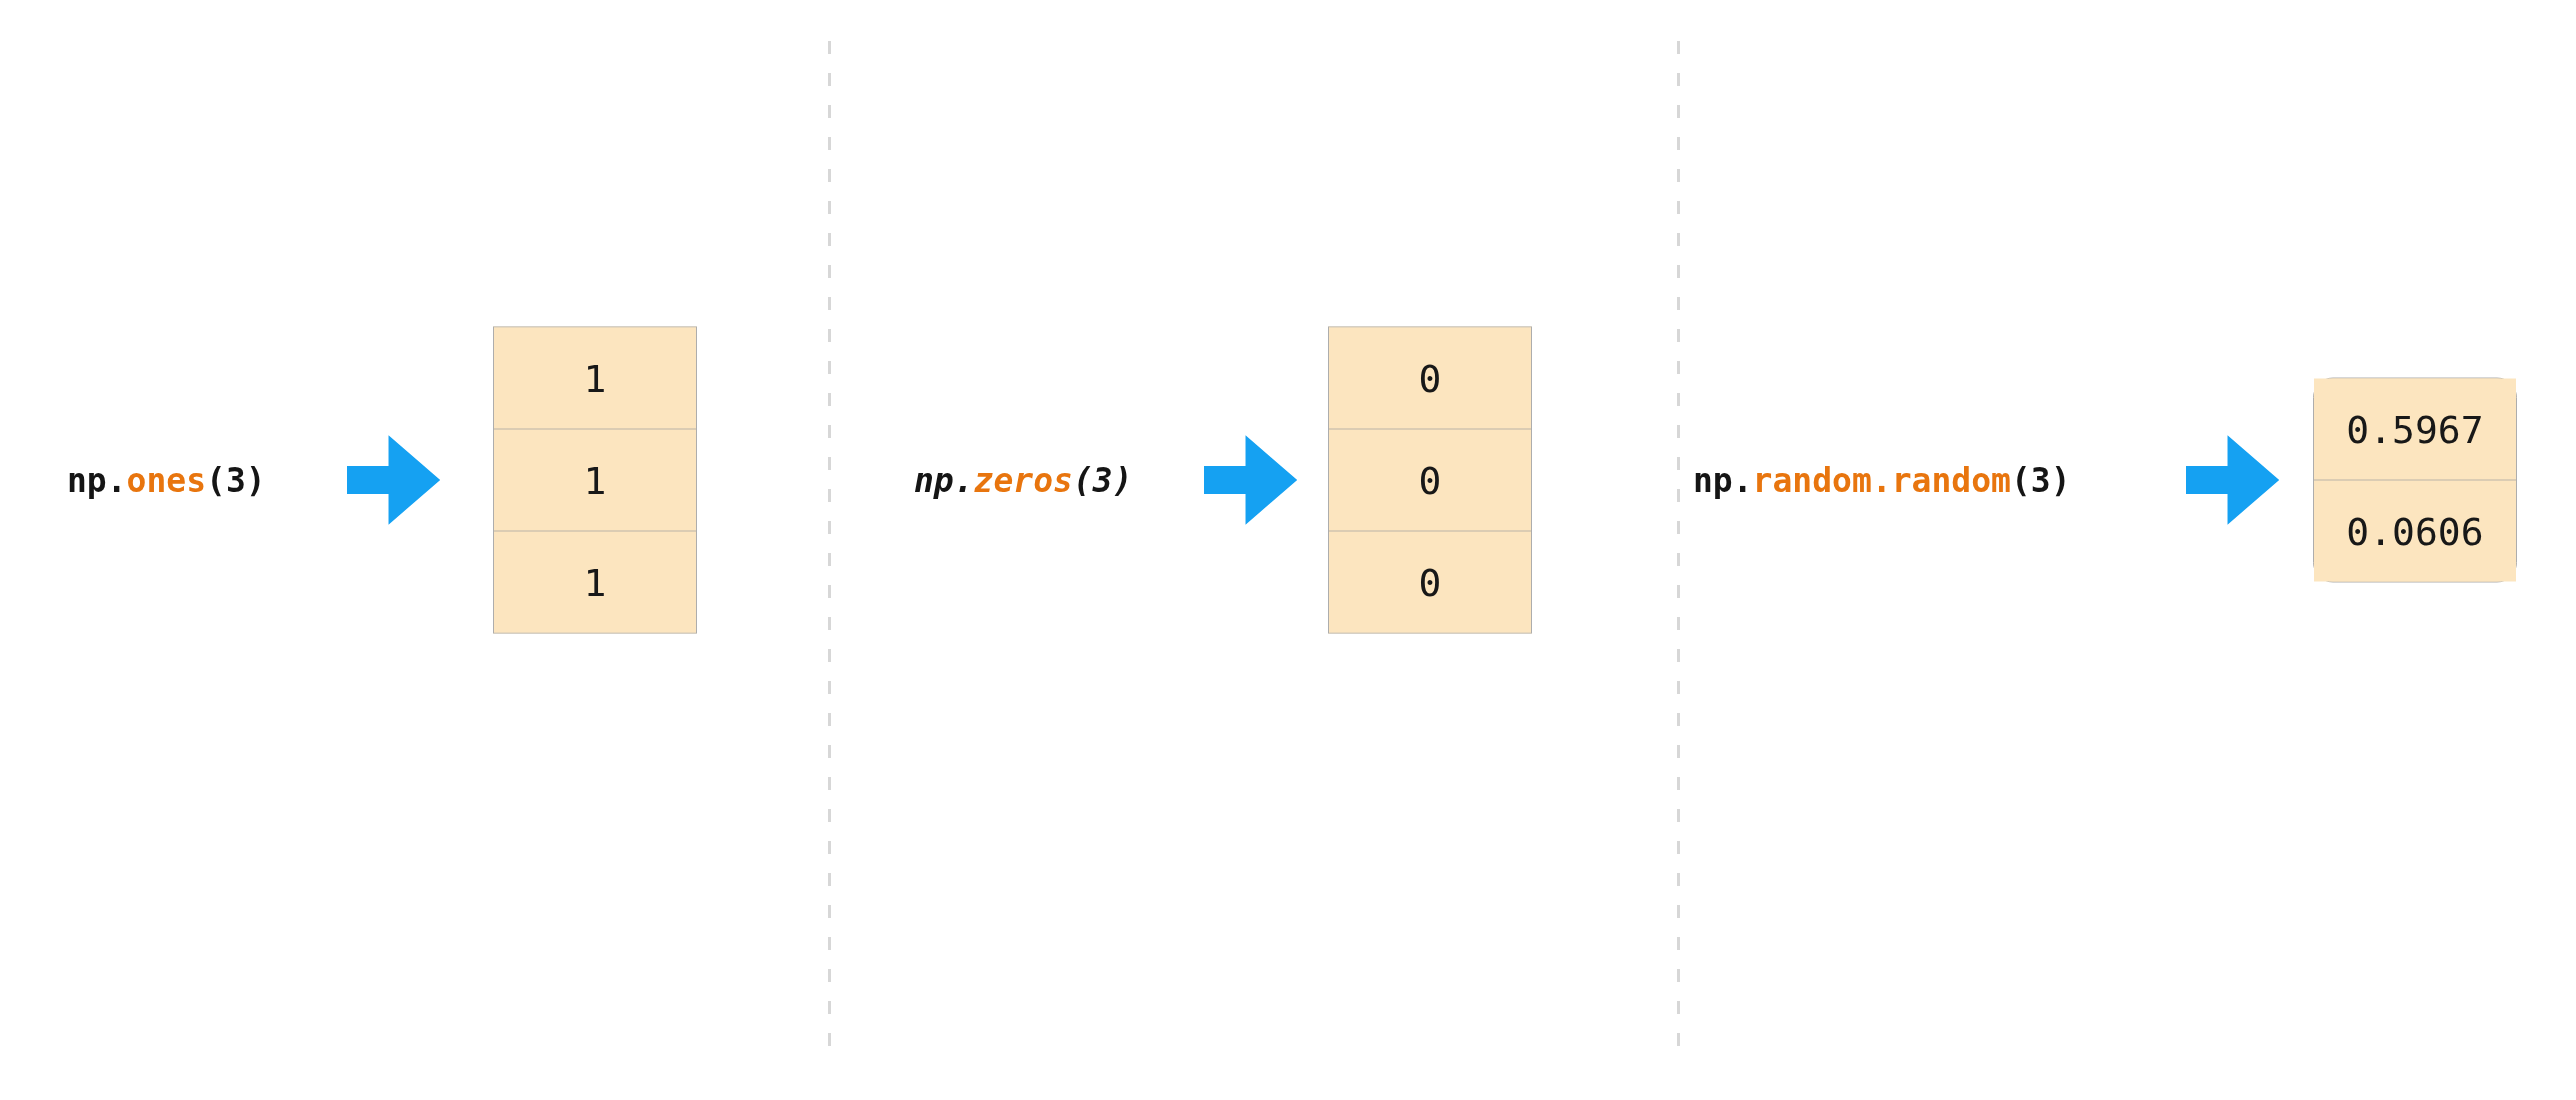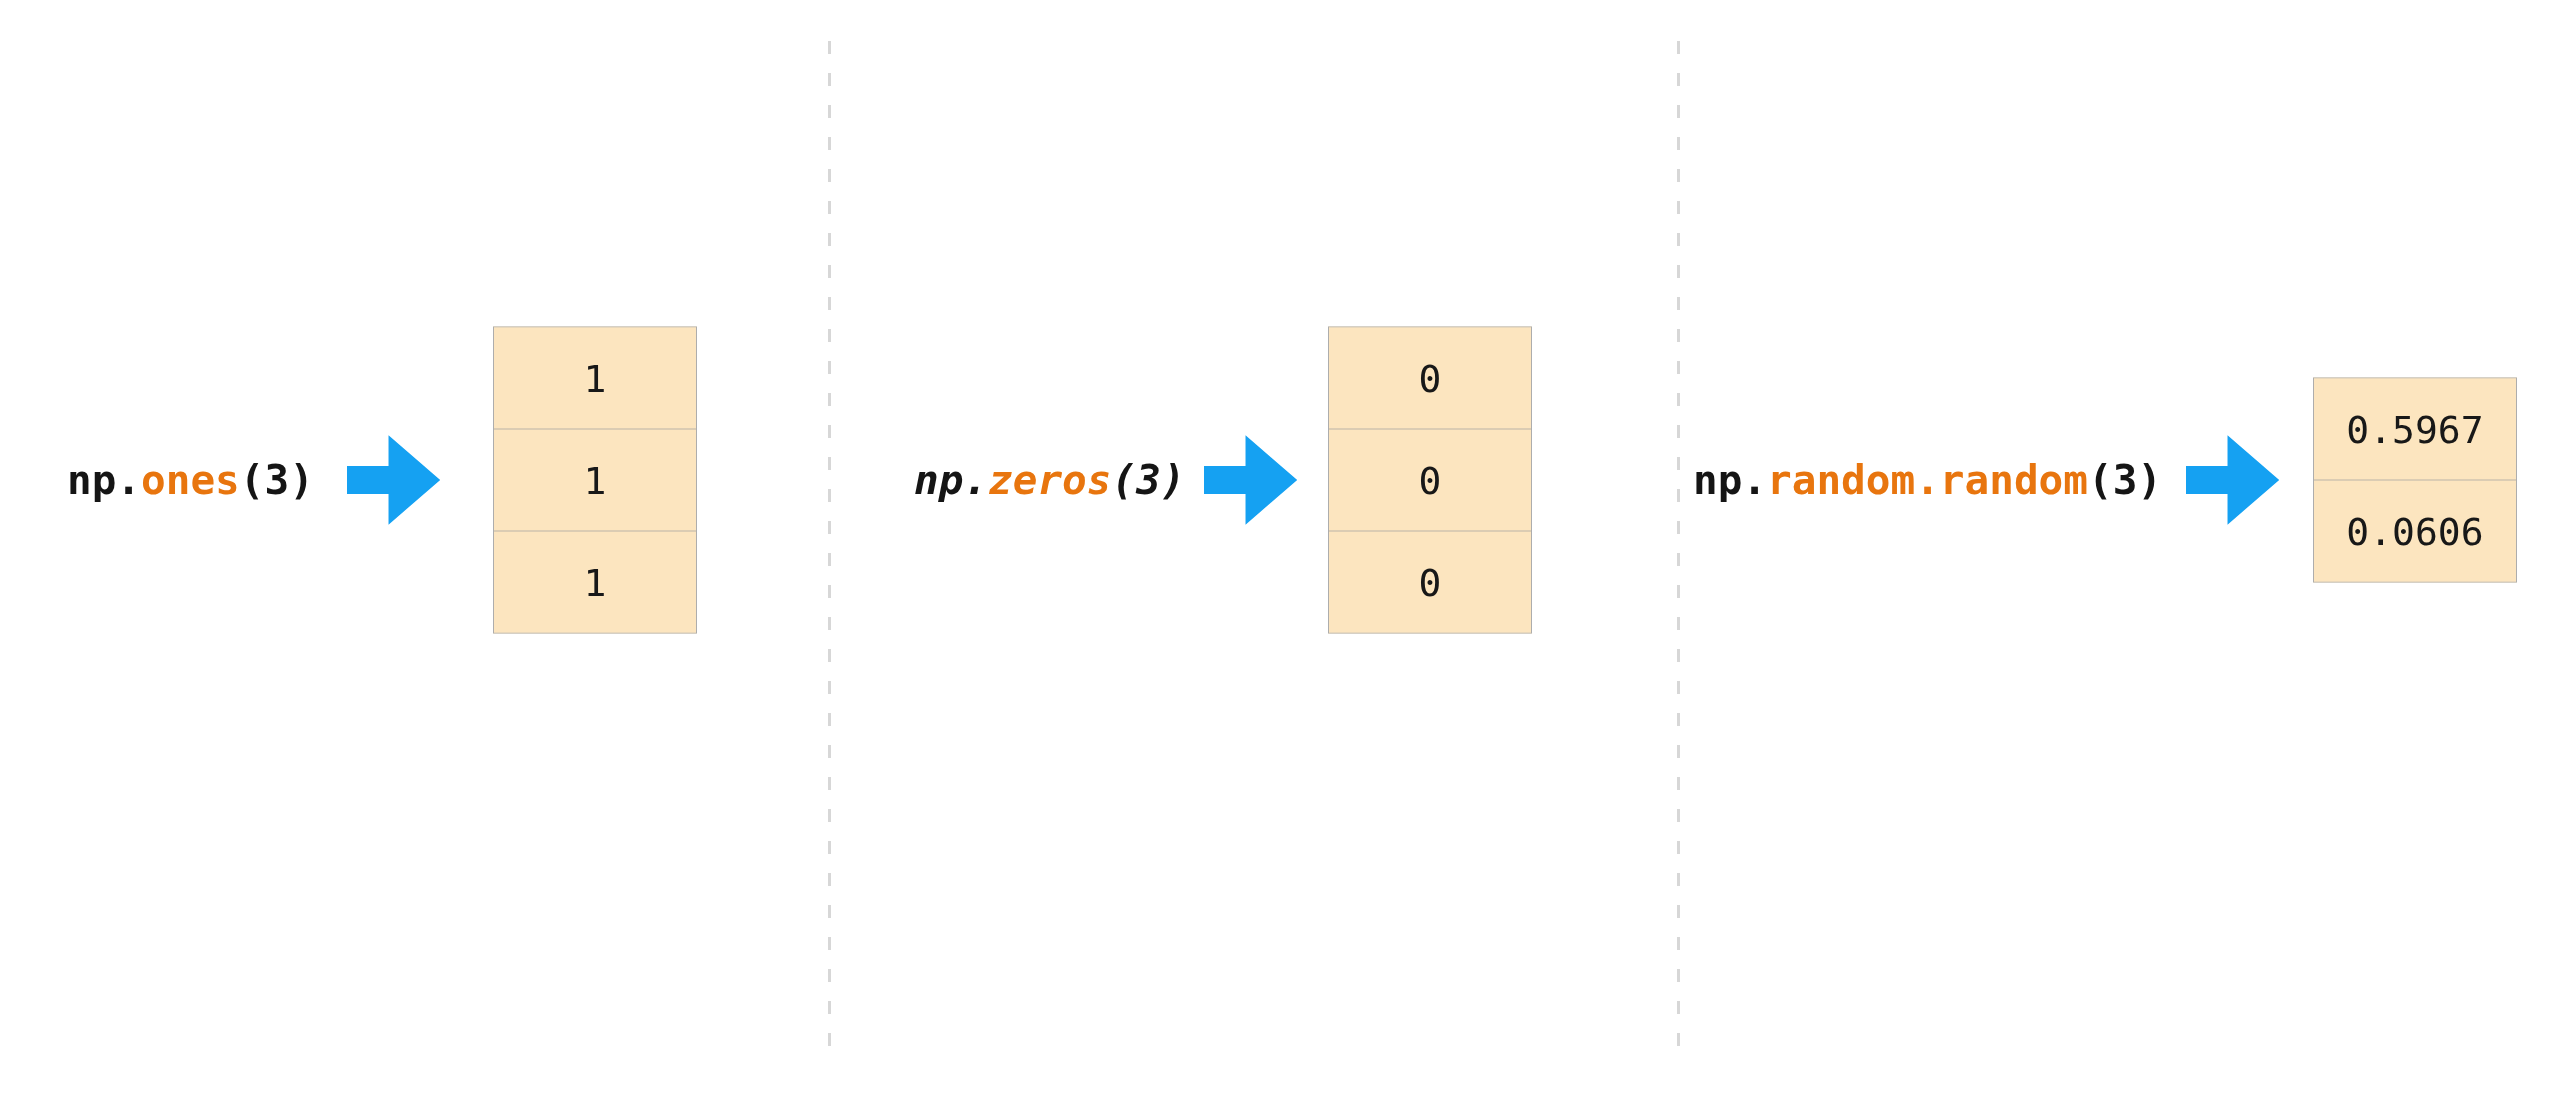--- a/index.html
+++ b/index.html
@@ -27,21 +27,21 @@
       to bottom,
       var(--divider-dash) 0px, var(--divider-dash) 13.4px,
       transparent 13.4px, transparent 32px);
   }
   .v-divider.d1{left:828px;}
   .v-divider.d2{left:1677px;}
 
   
   .code{
     position:absolute;top:480px;transform:translateY(-50%);
-    font-size:41px;font-weight:bold;color:var(--code-black);
+    font-size:33px;font-weight:bold;color:var(--code-black);
     white-space:nowrap;letter-spacing:0;
   }
   .code .hl{color:var(--accent-orange);}
 
   
   .arrow{
     position:absolute;top:480px;transform:translateY(-50%);
     width:94px;height:91px;color:var(--arrow-blue);display:block;
   }
 
@@ -57,21 +57,21 @@
   }
   .cell + .cell{border-top:1.6px solid var(--cell-divider);}
   .cell .val{
     font-size:38px;color:#181818;font-weight:normal;
     font-feature-settings:"zero" 1;
   }
 
   
   .p1 .code{left:67px;}   .p1 .arrow{left:347px;}  .p1 .cells{left:493px;}
   .p2 .code{left:914px;font-style:italic;} .p2 .arrow{left:1204px;} .p2 .cells{left:1328px;}
-  .p3 .code{left:1693px;} .p3 .arrow{left:2186px;} .p3 .cells{left:2313px;}
+  .p3 .code{left:1693px;} .p3 .arrow{left:2186px;} .p3 .cells{left:2313px;border-radius:20px;}
 </style>
 </head>
 <body>
 
 <div class="canvas">
 
   <div class="v-divider d1"></div>
   <div class="v-divider d2"></div>
 
   <section class="panel p1">

